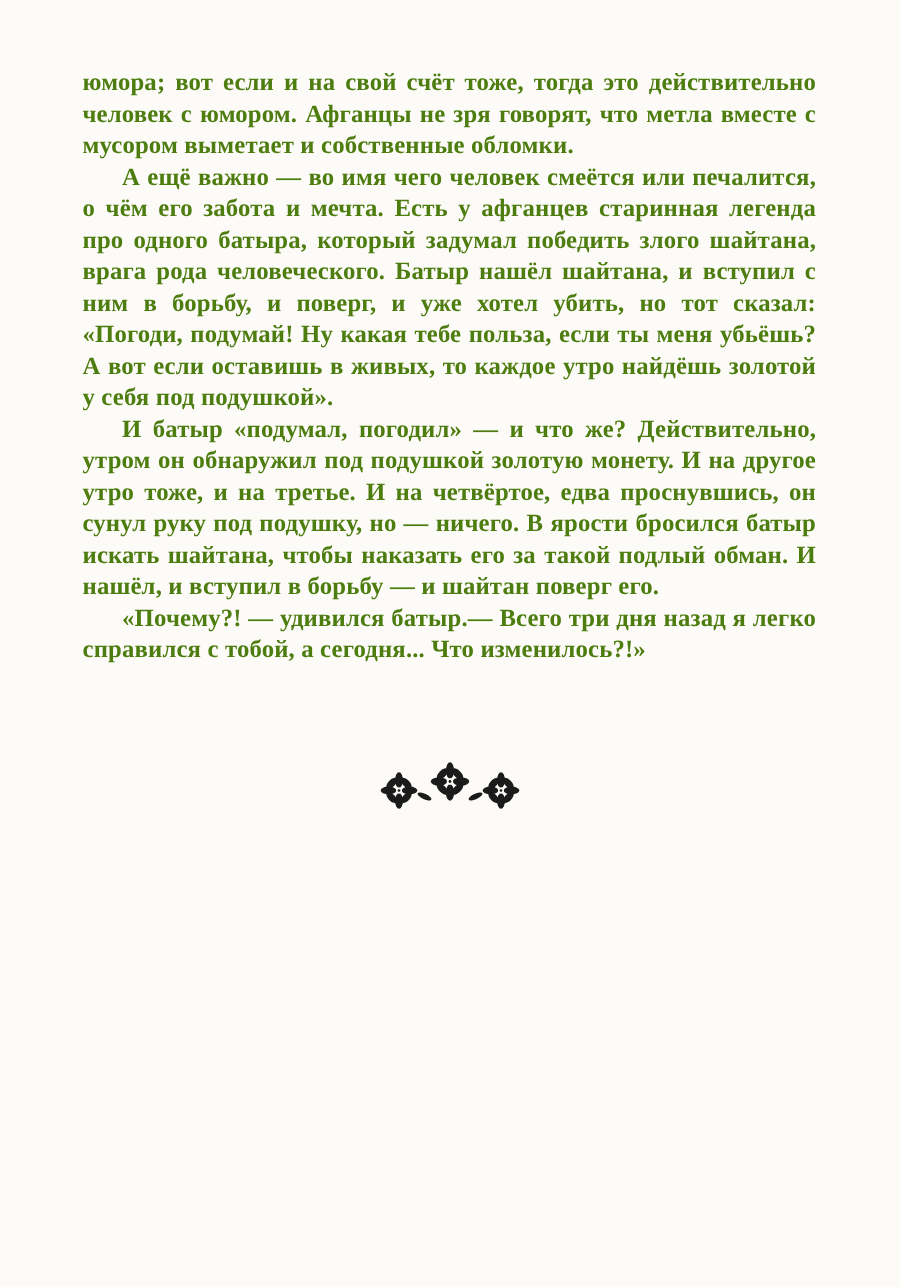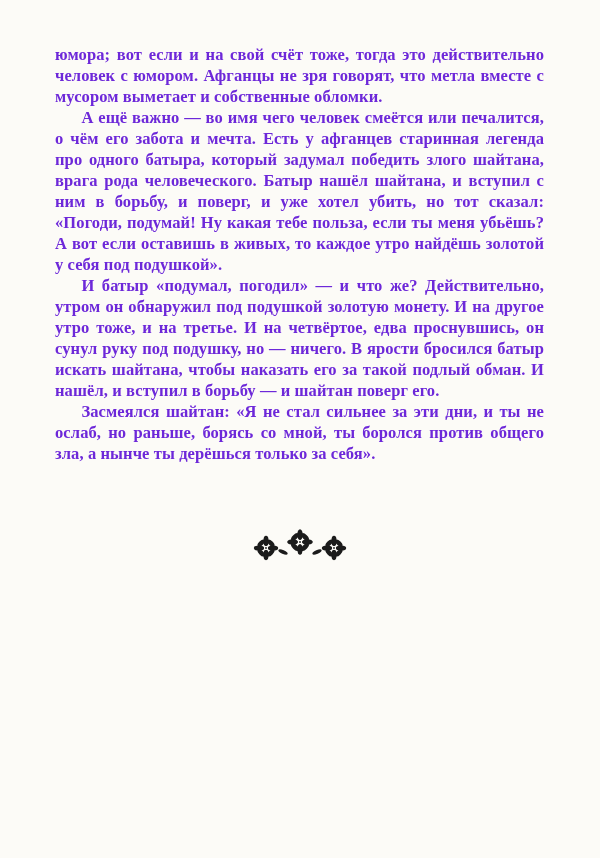--- a/index.html
+++ b/index.html
@@ -10,21 +10,21 @@
   .page {
     position: relative;
     width: 600px;
     height: 858px;
     margin: 0 auto;
     background: #fcfbf7;
     box-sizing: border-box;
     padding: 44px 56px 0 55px;
     overflow: hidden;
     font-family: "Liberation Serif", "DejaVu Serif", serif;
-    color: #6d28d9;
+    color: #4d7c0f;
   }
   .text-block {
     width: 100%;
   }
   p.para {
     margin: 0;
     font-size: 16.5px;
     line-height: 21px;
     font-weight: 700;
     text-align: justify;
@@ -45,21 +45,21 @@
 </style>
 </head>
 <body>
 
 <div class="page">
 
   <div class="text-block">
       <p class="para">юмора; вот если и на свой счёт тоже, тогда это действительно человек с юмором. Афганцы не зря говорят, что метла вместе с мусором выметает и собственные обломки.</p>
       <p class="para indent">А ещё важно — во имя чего человек смеётся или печалится, о чём его забота и мечта. Есть у афганцев старинная легенда про одного батыра, который задумал победить злого шайтана, врага рода человеческого. Батыр нашёл шайтана, и вступил с ним в борьбу, и поверг, и уже хотел убить, но тот сказал: «Погоди, подумай! Ну какая тебе польза, если ты меня убьёшь? А вот если оставишь в живых, то каждое утро найдёшь золотой у себя под подушкой».</p>
       <p class="para indent">И батыр «подумал, погодил» — и что же? Действительно, утром он обнаружил под подушкой золотую монету. И на другое утро тоже, и на третье. И на четвёртое, едва проснувшись, он сунул руку под подушку, но — ничего. В ярости бросился батыр искать шайтана, чтобы наказать его за такой подлый обман. И нашёл, и вступил в борьбу — и шайтан поверг его.</p>
-      <p class="para indent">Засмеялся шайтан: «Я не стал сильнее за эти дни, и ты не ослаб, но раньше, борясь со мной, ты боролся против общего зла, а нынче ты дерёшься только за себя».</p>
+      <p class="para indent">«Почему?! — удивился батыр.— Всего три дня назад я легко справился с тобой, а сегодня... Что изменилось?!»</p>
     </div>
 
   <div class="ornament-wrap">
     <span>
       <svg width="100" height="36" viewBox="0 0 100 36" aria-hidden="true">
         <defs>
           <g id="flower" fill="#1b1b1b">
             <ellipse cx="0" cy="-7" rx="2.6" ry="5.2"></ellipse>
             <ellipse cx="0" cy="7" rx="2.6" ry="5.2"></ellipse>
             <ellipse cx="-7" cy="0" rx="5.2" ry="2.6"></ellipse>

